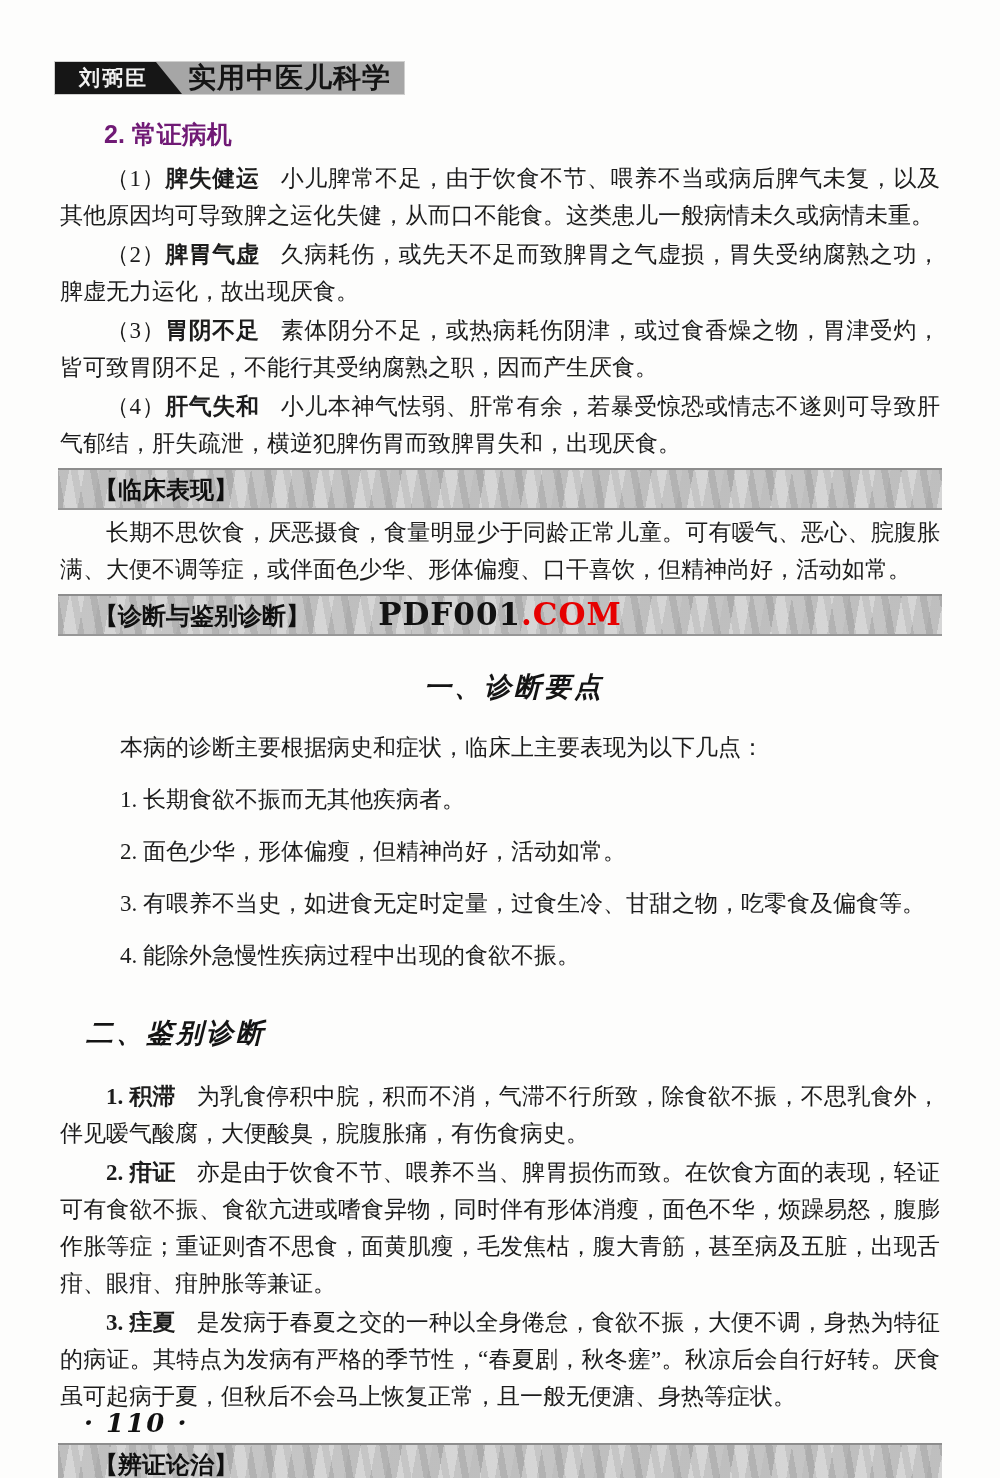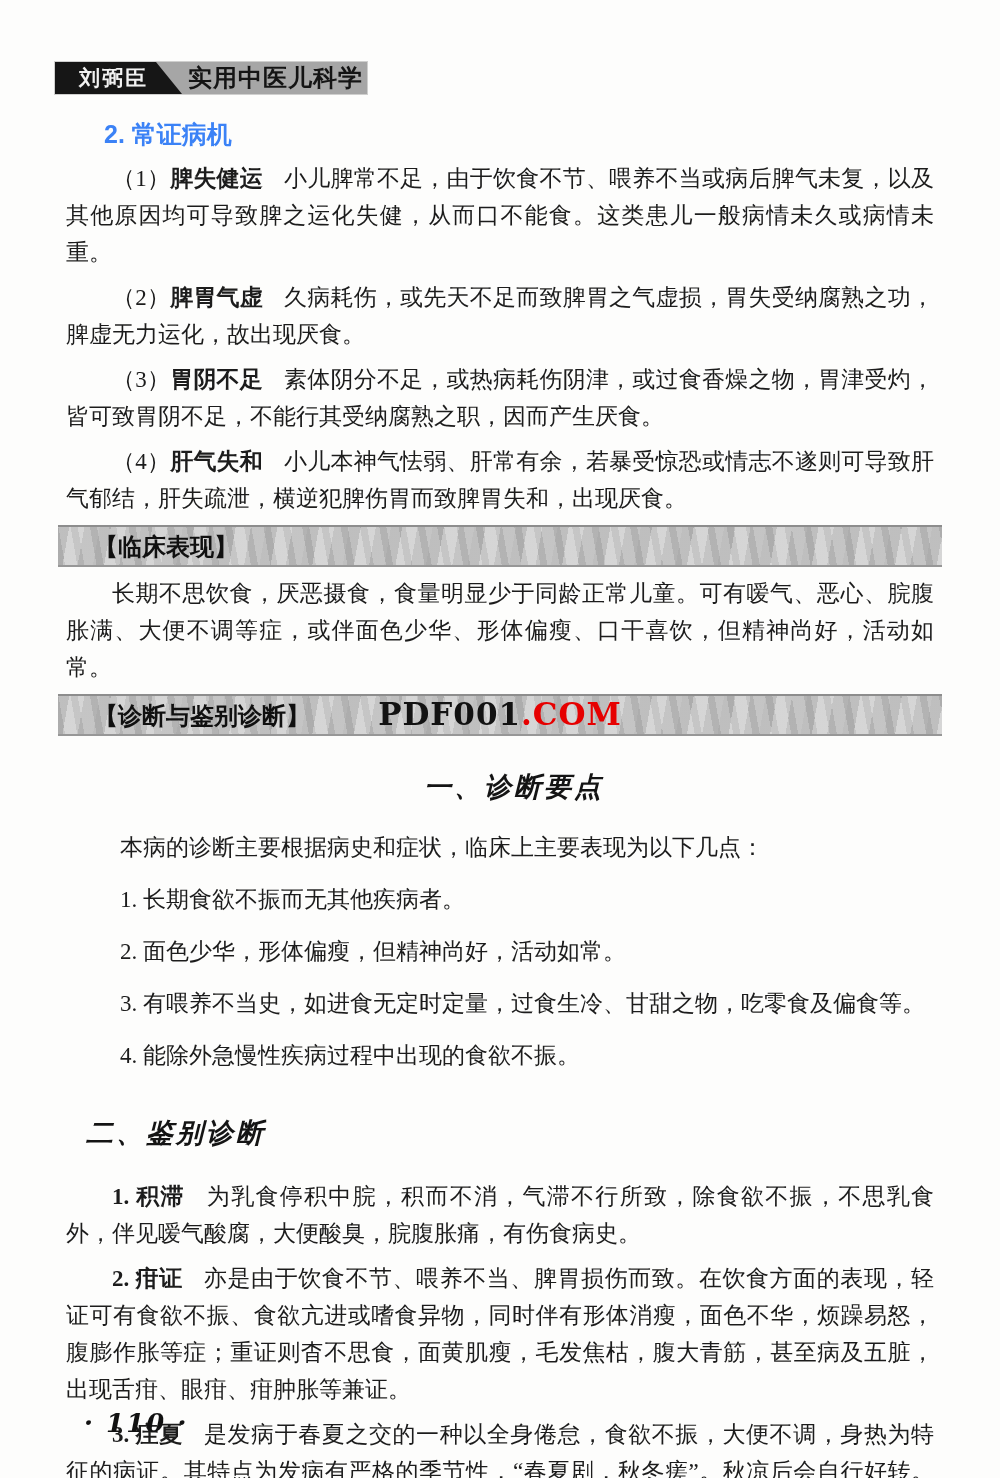--- a/index.html
+++ b/index.html
@@ -35,45 +35,45 @@
     font-size: 21px;
     letter-spacing: 2px;
     padding: 0 34px 0 24px;
     clip-path: polygon(0 0, calc(100% - 26px) 0, 100% 100%, 0 100%);
   }
   .title-badge {
     display: flex;
     align-items: center;
     font-family: "Liberation Sans", "DejaVu Sans", sans-serif;
     font-weight: bold;
-    font-size: 24px;
+    font-size: 28px;
     letter-spacing: 1px;
     color: #141414;
-    padding: 0 4px 0 6px;
+    padding: 0 13px 0 6px;
   }
 
   
   .content {
     position: absolute;
     left: 58px;
     top: 0;
     width: 884px;
     font-size: 23px;
     line-height: 37px;
   }
   .num-heading {
     margin: 118px 0 10px 46px;
     font-family: "Liberation Sans", "DejaVu Sans", sans-serif;
     font-weight: bold;
     font-size: 25px;
     line-height: 32px;
-    color: #3b82f6;
+    color: #701a75;
   }
   p.body-para {
-    margin: 8px;
+    margin: 2px;
     text-indent: 2em;
     text-align: justify;
   }
   .para-term { font-weight: bold; }
   .term-gap { display: inline-block; width: 0.9em; }
 
   
   .section-bar {
     position: relative;
     height: 38px;

